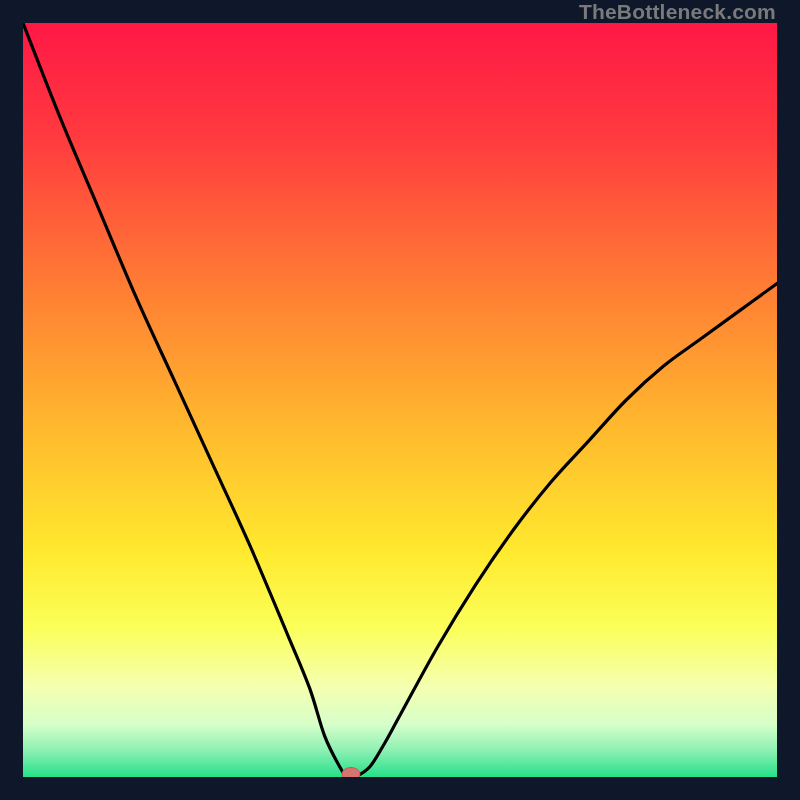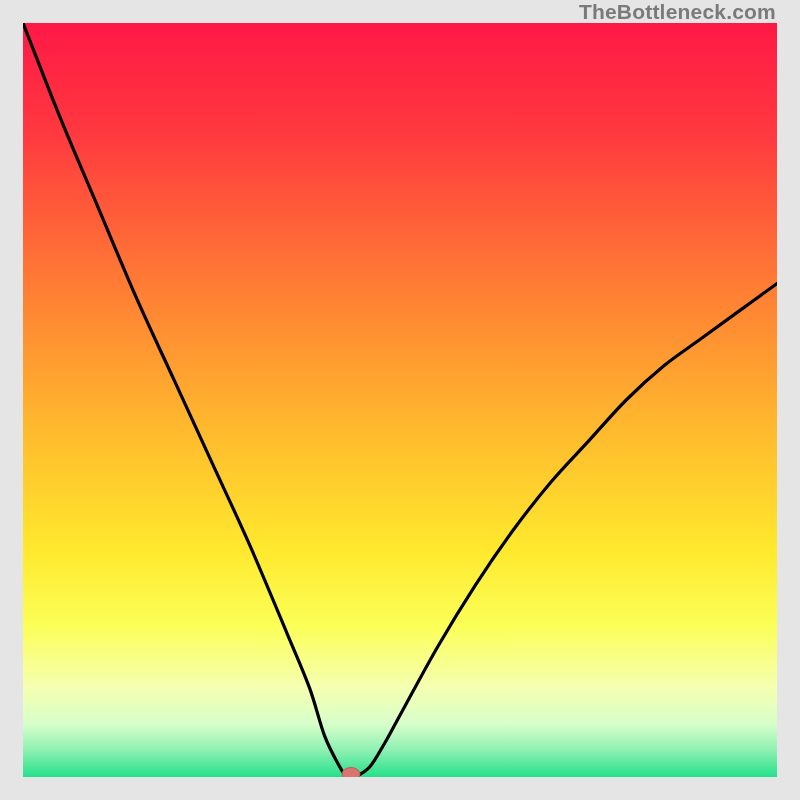--- a/index.html
+++ b/index.html
@@ -7,21 +7,21 @@
     padding: 0;
     width: 800px;
     height: 800px;
     overflow: hidden;
     background: #000;
     font-family: Arial, Helvetica, sans-serif;
   }
   .frame {
     position: absolute;
     inset: 0;
-    background: #e5e5e5;
+    background: #0f172a;
   }
   .plot {
     position: absolute;
     left: 23px;
     top: 23px;
     width: 754px;
     height: 754px;
   }
   .watermark {
     position: absolute;

